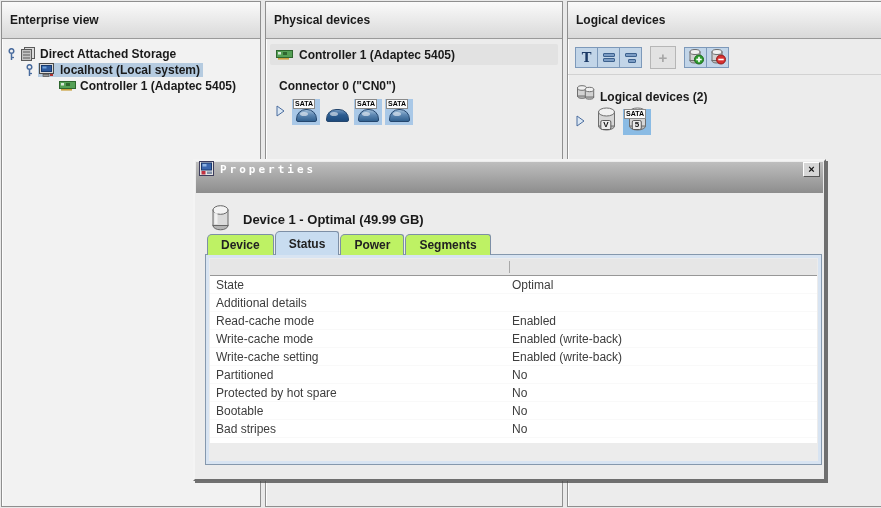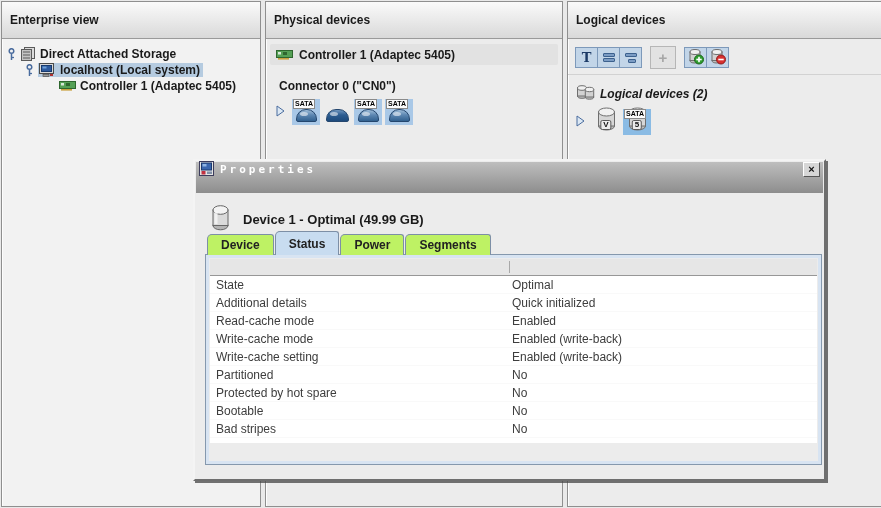--- a/index.html
+++ b/index.html
@@ -36,21 +36,21 @@
 
   
   .lg-toolbar { margin-top:4px; padding:3px 0 5px 7px; display:flex; align-items:center; border-bottom:1px solid #d2d2d2; }
   .tb-group { display:flex; }
   .tb-btn { width:23px; height:21px; background:#c2d5e8; border:1px solid #7d99ba; display:flex; flex-direction:column; align-items:center; justify-content:center; cursor:default; padding:0; }
   .tb-group .tb-btn + .tb-btn { margin-left:-1px; }
   .tb-btn.disabled { width:26px; height:23px; background:#e2e2e2; border:1px solid #b6b6b6; color:#a6a6a6; font-size:15px; font-weight:bold; margin:0 8px; }
   .glyph-t { font-family:"DejaVu Serif", serif; font-weight:bold; font-size:13px; color:#1c3a66; line-height:1; }
   .bar { display:block; width:12px; height:4px; background:#7b9cc4; border:1px solid #3c618e; border-radius:1px; margin:1px 0; }
   .bar.short { width:8px; align-self:flex-start; margin-left:3px; }
-  .lg-group-row { margin:9px 0 0 8px; display:flex; align-items:center; gap:5px; font-weight:bold;font-style:italic; }
+  .lg-group-row { margin:9px 0 0 8px; display:flex; align-items:flex-end; gap:5px; font-weight:bold; }
   .lg-dev-row { margin:5px 0 0 8px; display:flex; align-items:flex-end; gap:5px; }
   .cyl-tile { position:relative; width:24px; height:26px; display:flex; align-items:flex-end; justify-content:center; padding-bottom:1px; }
   .cyl-tile.selected { background:#8abbe4; width:28px; }
   .cyl-label { position:absolute; bottom:5px; left:50%; transform:translateX(-50%); font-size:8px; font-weight:bold; background:#ececec; border:1px solid #5a5a5a; border-radius:2px; padding:0 2px; line-height:8px; color:#111; z-index:2; }
 
   
   .dialog { position:absolute; left:193px; top:159px; width:633px; height:322px; background:#ececec; border:2px solid; border-color:#f4f4f4 #6e6e6e #6e6e6e #f4f4f4; box-shadow:2px 2px 0 rgba(70,70,70,0.75); z-index:10; }
   .titlebar { margin:1px; height:31px; background:linear-gradient(#bebebe,#8d8d8d); display:flex; align-items:center; padding:0 3px 16px 3px; }
   .title-text { color:#ffffff; font-family:"DejaVu Sans Mono", monospace; font-weight:bold; font-size:11px; letter-spacing:3px; margin-left:6px; }
   .close-btn { margin-left:auto; width:17px; height:15px; background:#d6d6d6; border:1px solid; border-color:#ffffff #555 #555 #ffffff; display:flex; align-items:center; justify-content:center; font-size:11px; font-weight:bold; color:#111; line-height:1; cursor:default; }
@@ -297,21 +297,20 @@
     <div class="table-wrap">
       <div class="thead">
           <span class="th-div"></span>
         </div>
       <div class="prow">
           <span class="pname">State</span>
           <span class="pval">Optimal</span>
         </div>
       <div class="prow">
           <span class="pname">Additional details</span>
-          <span class="pval">Quick initialized</span>
         </div>
       <div class="prow">
           <span class="pname">Read-cache mode</span>
           <span class="pval">Enabled</span>
         </div>
       <div class="prow">
           <span class="pname">Write-cache mode</span>
           <span class="pval">Enabled (write-back)</span>
         </div>
       <div class="prow">

